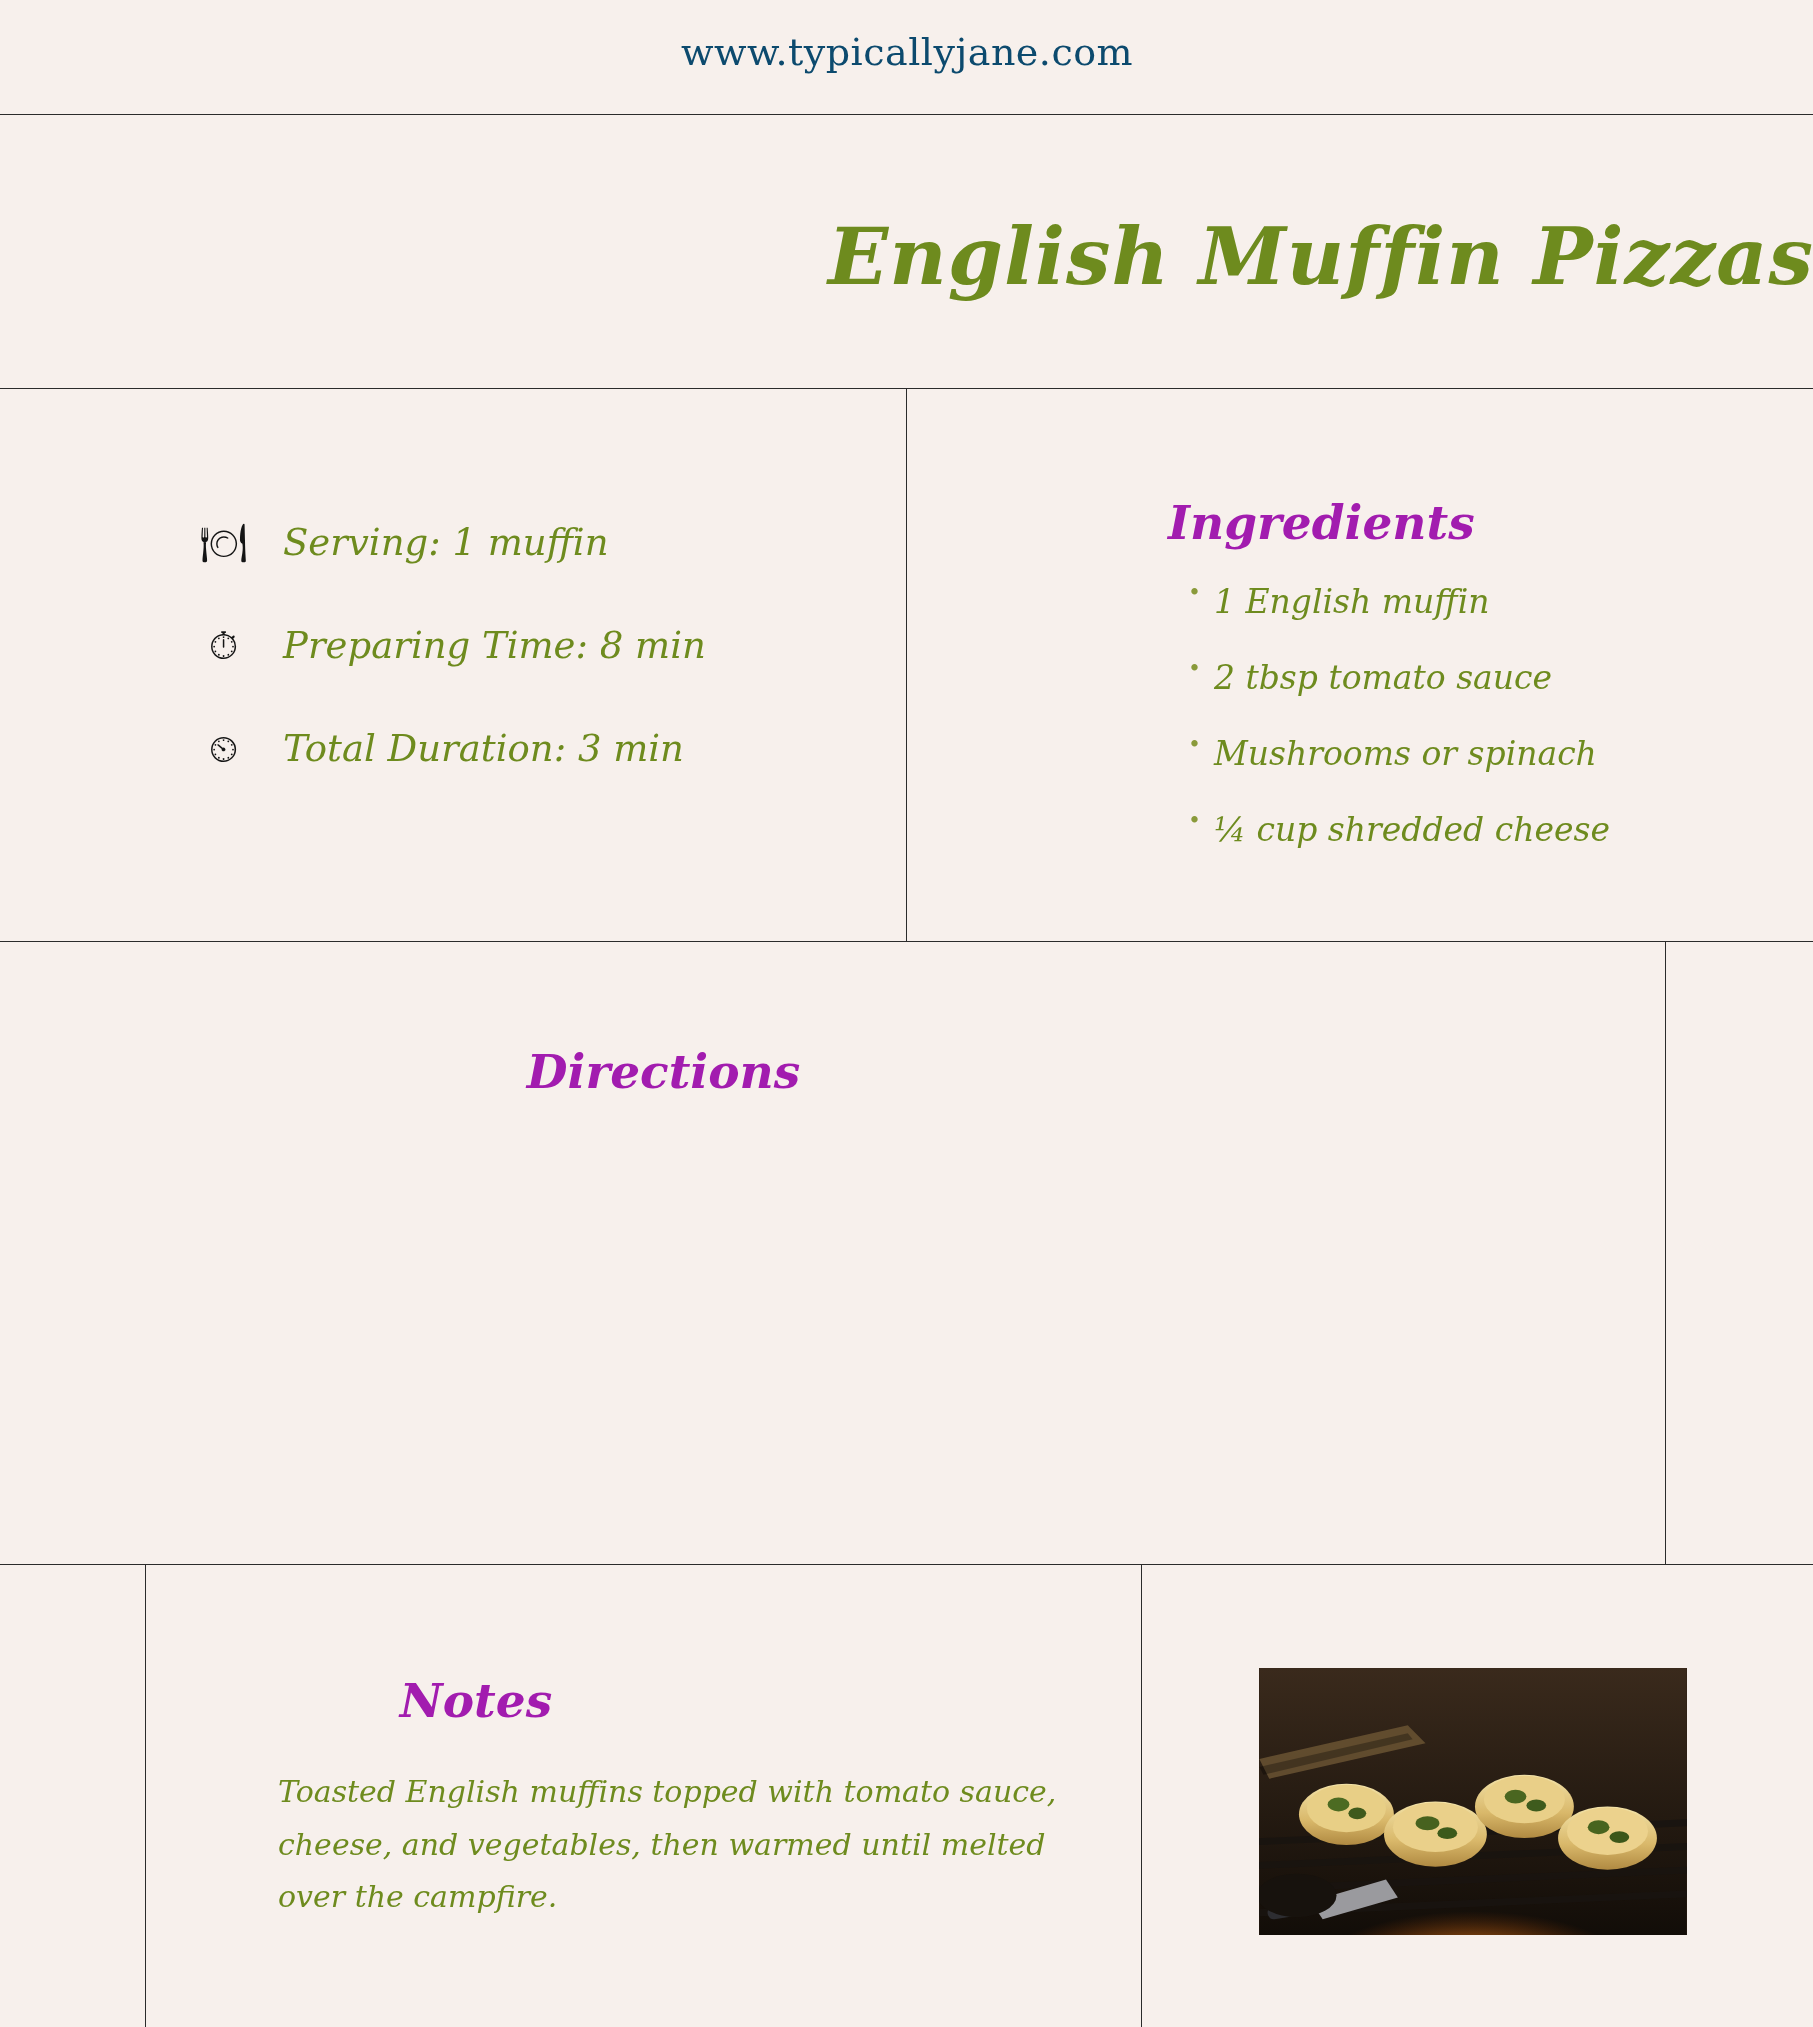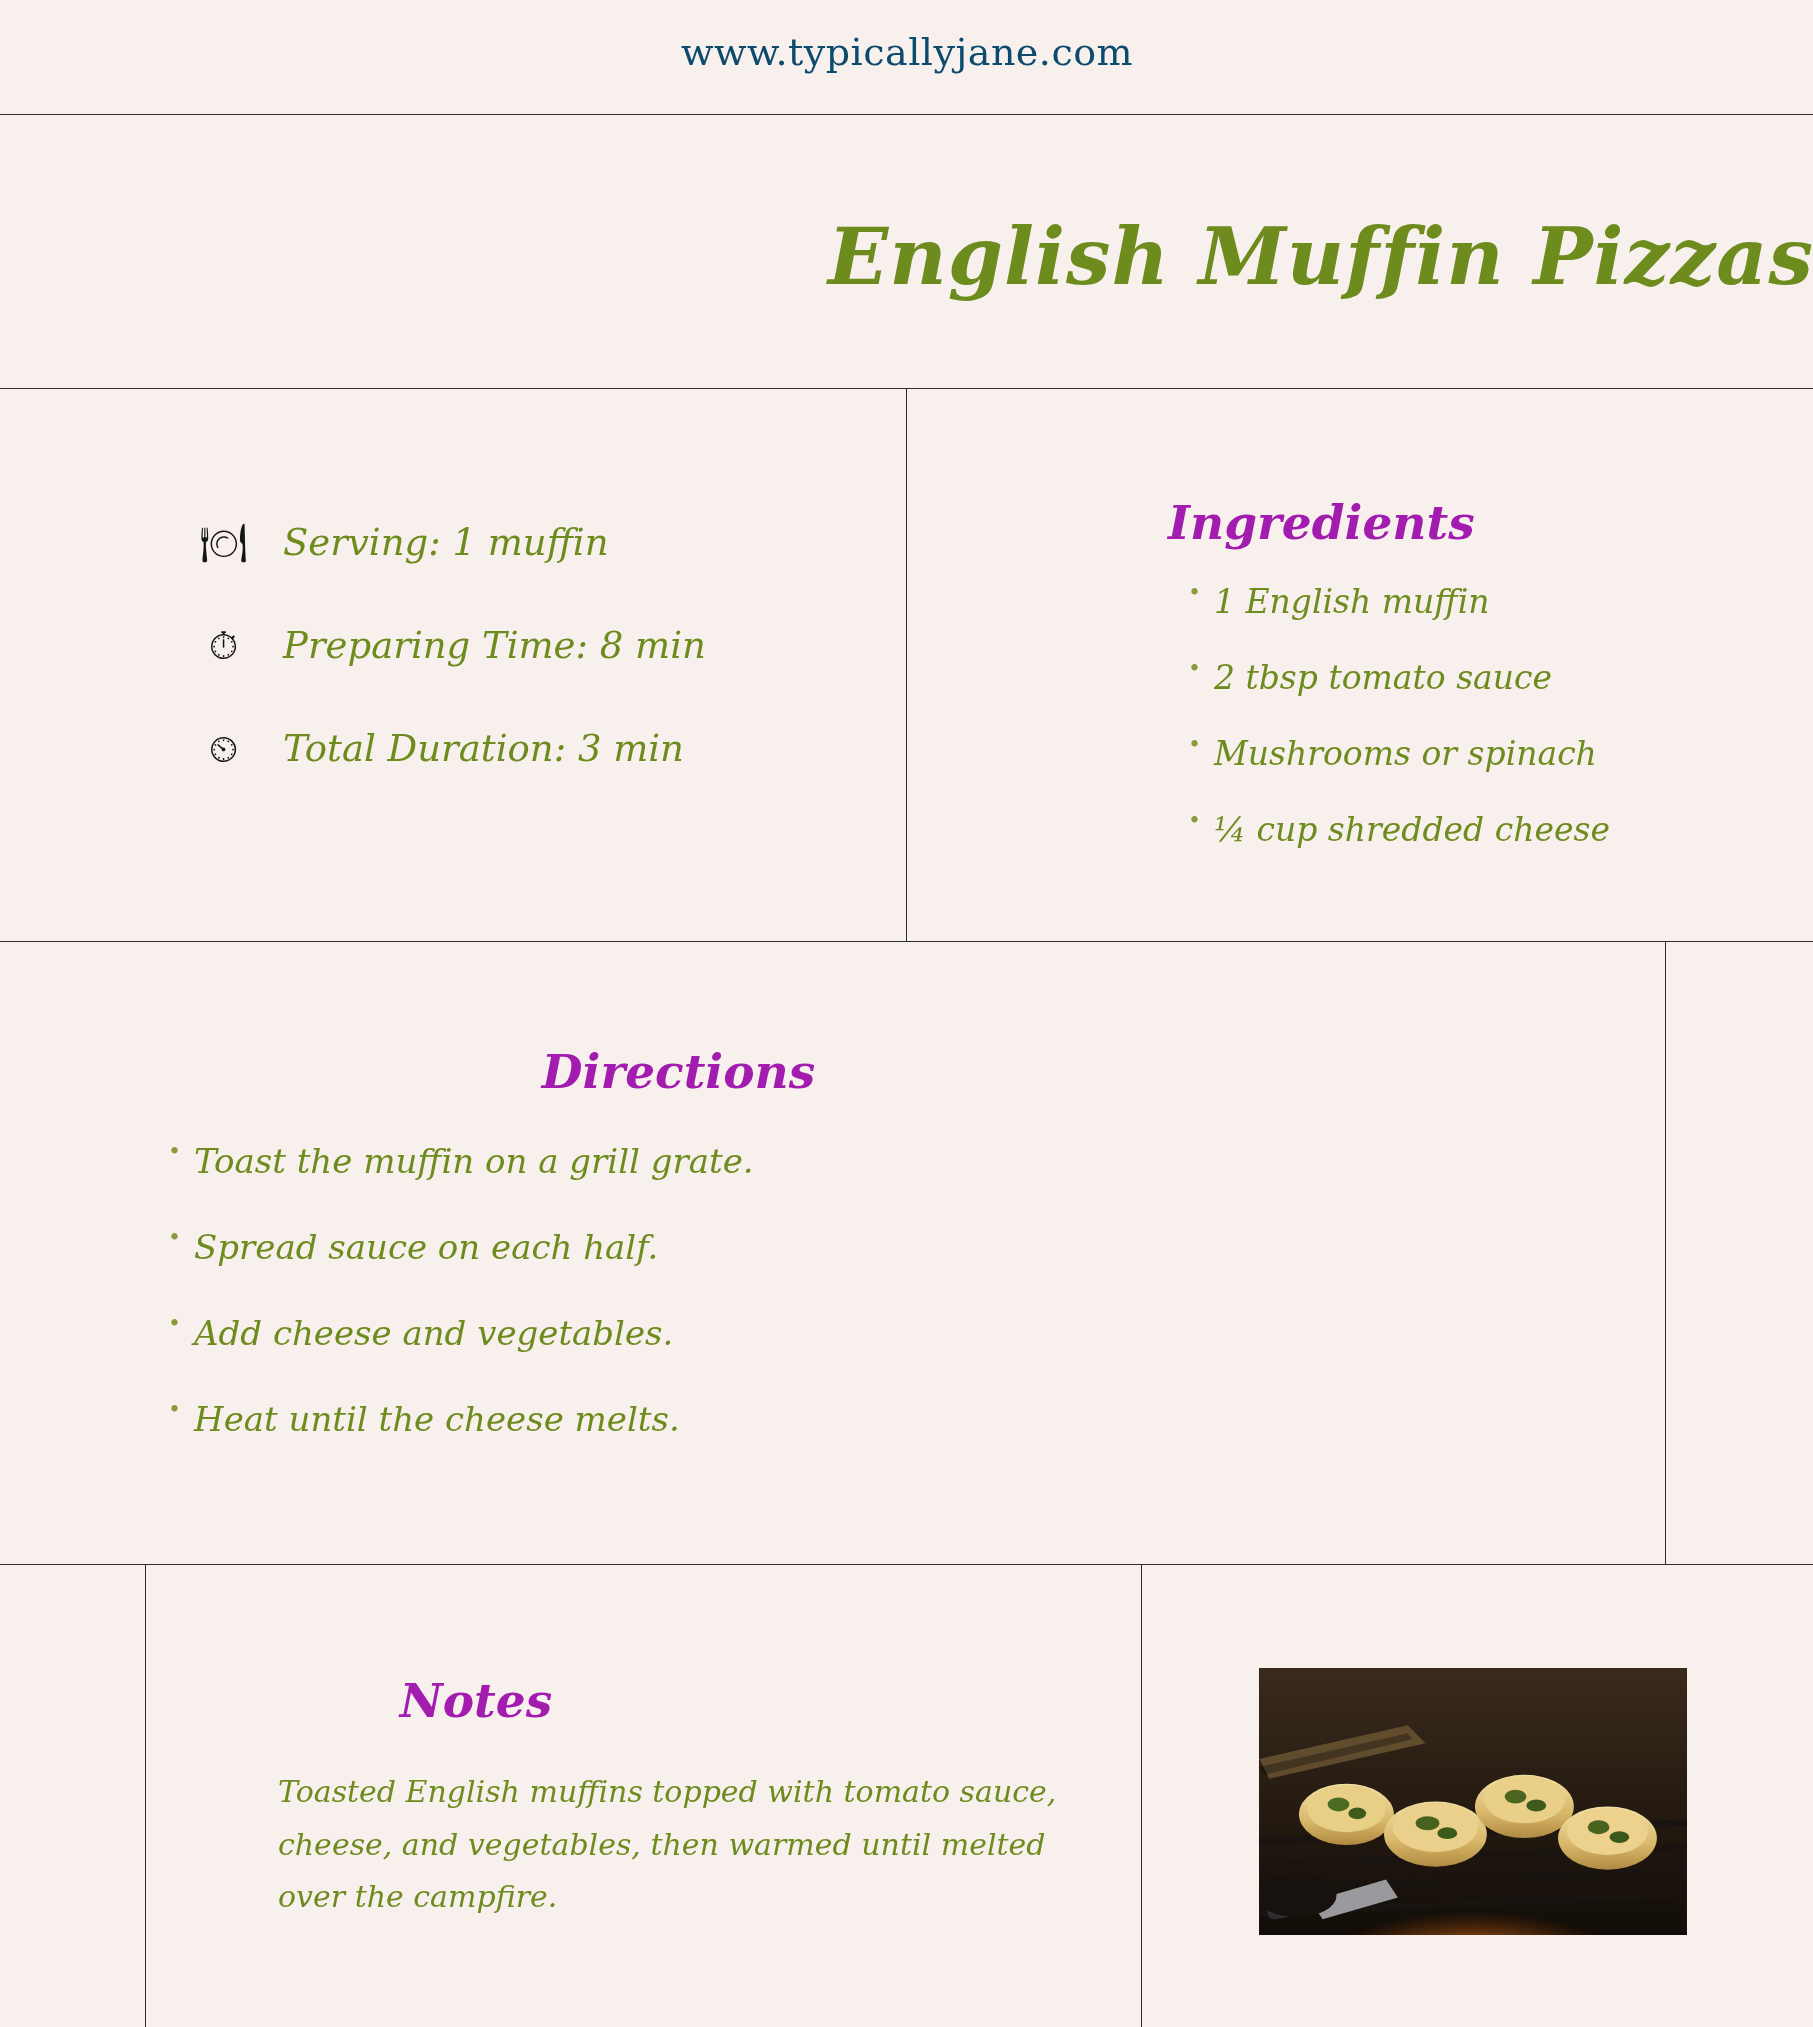--- a/index.html
+++ b/index.html
@@ -127,21 +127,20 @@
     color: #8a9a3a;
     font-size: 22px;
   }
 
   
   .directions {
     position: absolute;
     top: 1044px;
     left: 0;
     width: 1663px;
-    padding-left: 15px;
   }
   .directions .sec-head {
     text-align: center;
     width: 1327px;
     margin-bottom: 42px;
   }
   .dir-list li {
     color: #6e8b1e;
     font-family: "DejaVu Serif", serif;
     font-style: italic;
@@ -229,26 +228,20 @@
     <ul class="ing-list">
       <li>1 English muffin</li>
       <li>2 tbsp tomato sauce</li>
       <li>Mushrooms or spinach</li>
       <li>¼ cup shredded cheese</li>
     </ul>
   </div>
 
   <div class="directions">
     <div class="sec-head">Directions</div>
-    <ul class="dir-list">
-      <li>Toast the muffin on a grill grate.</li>
-      <li>Spread sauce on each half.</li>
-      <li>Add cheese and vegetables.</li>
-      <li>Heat until the cheese melts.</li>
-    </ul>
   </div>
 
   <div class="notes">
     <div class="sec-head">Notes</div>
     <div class="notes-body">Toasted English muffins topped with tomato sauce, cheese, and vegetables, then warmed until melted over the campfire.</div>
   </div>
 
   <div class="photo">
     <svg width="428" height="267" viewBox="0 0 432 270" xmlns="http://www.w3.org/2000/svg">
       <defs>

